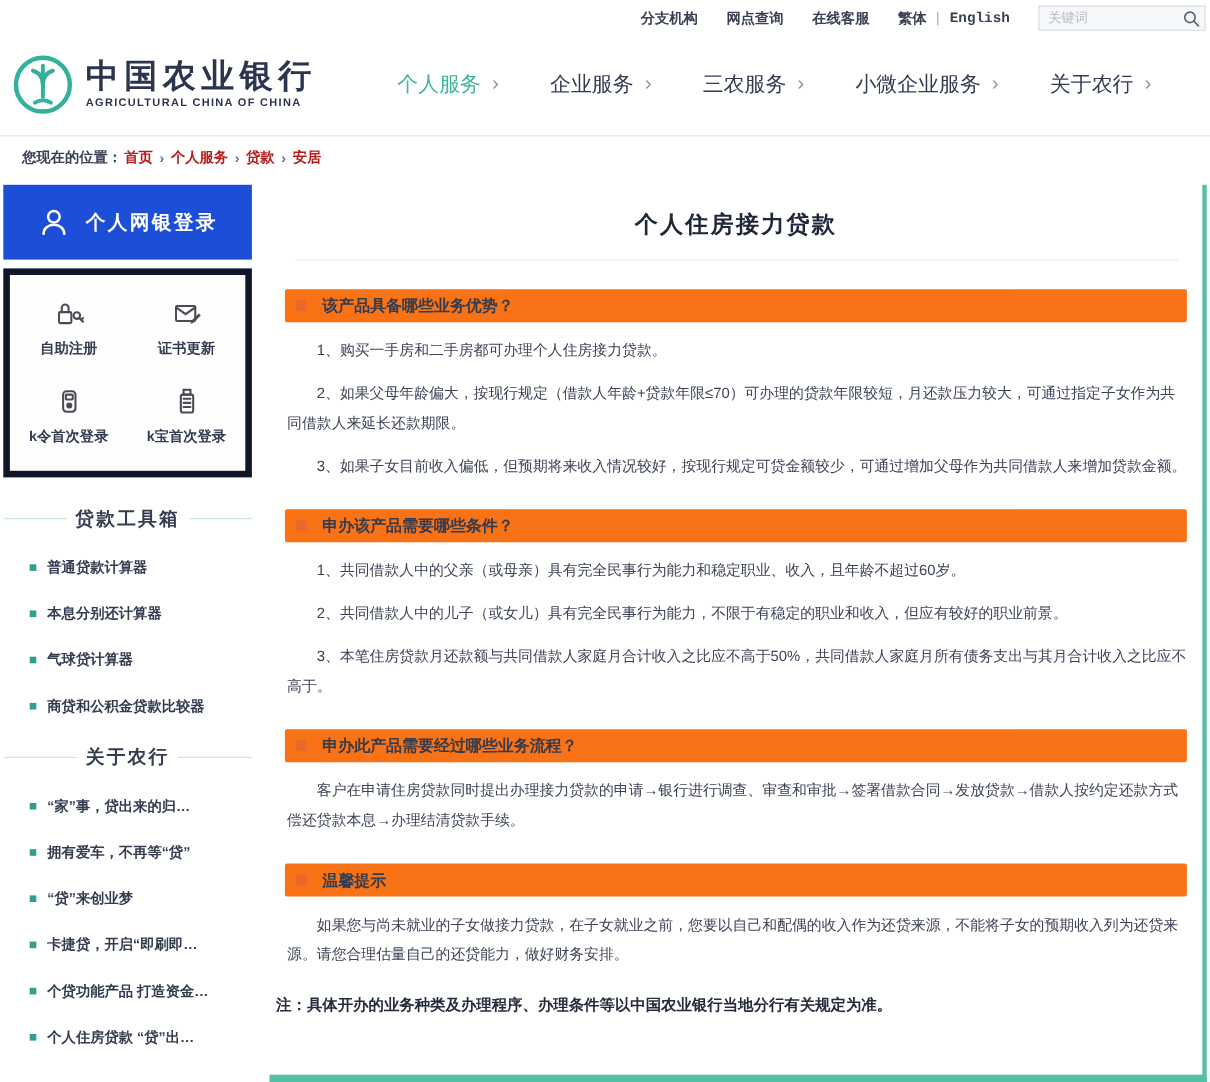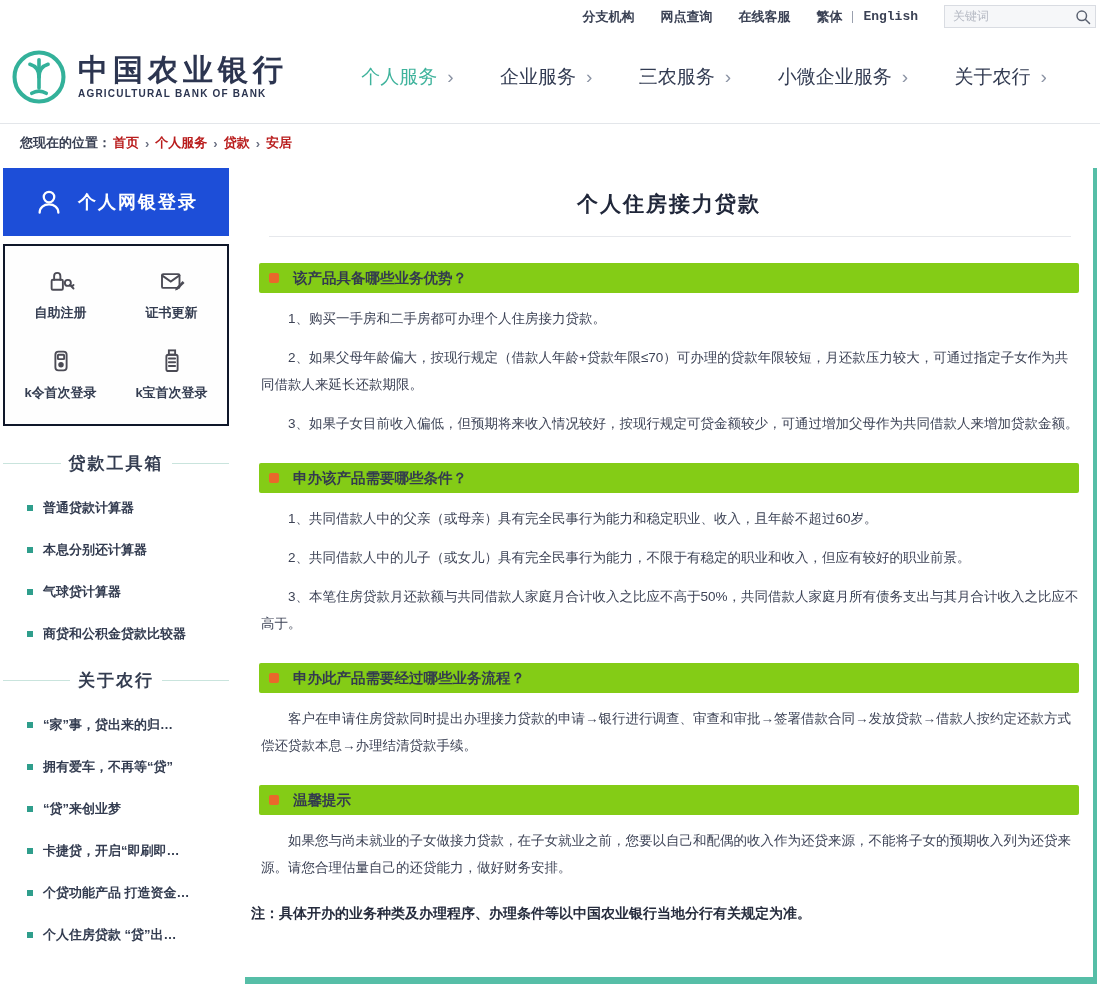--- a/index.html
+++ b/index.html
@@ -33,37 +33,37 @@
   .bc-sep { color:#6b7183; margin:0 4px; }
   .bc-sep::before { content:"›"; }
 
   
   .content { display:flex; height:822px; padding:6px 0 0 3px; }
 
   
   .sidebar { width:226px; flex:none; }
   .login-btn { height:68px; background:#1d4ed8; display:flex; align-items:center; justify-content:center; gap:14px; cursor:pointer; }
   .login-btn span.lbl { color:#fff; font-size:18px; font-weight:bold; letter-spacing:2px; }
-  .quick { margin-top:8px; border:2px solid #0f172a; background:#fefefe; display:grid; grid-template-columns:1fr 1fr; row-gap:24px; padding:20px 0 22px; }
+  .quick { margin-top:8px; border:6px solid #0f172a; background:#fefefe; display:grid; grid-template-columns:1fr 1fr; row-gap:24px; padding:20px 0 22px; }
   .quick-item { display:flex; flex-direction:column; align-items:center; gap:8px; cursor:pointer; }
   .quick-item .qlbl { font-size:13px; font-weight:bold; color:#333c50; }
   .side-section { margin-top:26px; }
   .side-head { display:flex; align-items:center; gap:8px; }
   .side-head .hline { flex:1; height:1px; background:#c9e4dd; }
   .side-head .stitle { font-size:17px; font-weight:bold; color:#333c50; letter-spacing:2px; }
   .side-item { display:flex; align-items:center; gap:10px; margin:24px 0 0 24px; cursor:pointer; }
   .side-item .sq { width:6px; height:6px; background:#2f9e8c; flex:none; }
   .side-item .silbl { font-size:13px; font-weight:600; color:#333c50; }
 
   
   .main { flex:1; margin-left:16px; margin-right:3px; height:100%;
           border-right:4px solid #56bea7; border-bottom:7px solid #56bea7; background:#fff; overflow:hidden; }
   .page-title { text-align:center; font-size:21px; font-weight:bold; color:#20273a; margin-top:22px; letter-spacing:2px; }
   .title-rule { height:1px; background:#e6e8ec; margin:18px 22px 0 24px; }
-  .sec-head { margin:26px 14px 0 14px; height:30px; background:#84cc16; border-radius:2px; display:flex; align-items:center; padding-left:10px; gap:14px; }
+  .sec-head { margin:26px 14px 0 14px; height:30px; background:#f97316; border-radius:2px; display:flex; align-items:center; padding-left:10px; gap:14px; }
   .sec-head:first-of-type { margin-top:38px; }
   .orange-sq { width:10px; height:10px; background:#e9682b; border-radius:2px; flex:none; }
   .sec-head .shlbl { font-size:14.5px; font-weight:bold; color:#333b4e; }
   .para { margin:12px 12px 0 16px; font-size:13.5px; color:#3d4356; line-height:27px; text-indent:2em; }
   .note { margin:20px 12px 0 6px; font-size:14px; font-weight:bold; color:#262c3d; line-height:24px; }
 
   svg { display:block; }
 </style>
 </head>
 <body>
@@ -96,21 +96,21 @@
         <svg width="58" height="58" viewBox="0 0 64 64" fill="none" stroke="#33b19a" stroke-width="4" stroke-linecap="round">
           <circle cx="32" cy="32" r="27" stroke-width="4.5"></circle>
           <line x1="32" y1="13" x2="32" y2="44"></line>
           <path d="M22 18 q10 3 10 14"></path>
           <path d="M42 18 q-10 3 -10 14"></path>
           <path d="M24 50 q8 -5 16 0"></path>
         </svg>
       </span>
       <span>
         <div class="logo-text-cn">中国农业银行</div>
-        <div class="logo-text-en">AGRICULTURAL BANK OF BANK</div>
+        <div class="logo-text-en">AGRICULTURAL CHINA OF CHINA</div>
       </span>
     </div>
     <nav class="mainnav">
       <a class="nav-item active">个人服务</a>
       <a class="nav-item">企业服务</a>
       <a class="nav-item">三农服务</a>
       <a class="nav-item">小微企业服务</a>
       <a class="nav-item">关于农行</a>
     </nav>
   </div>

